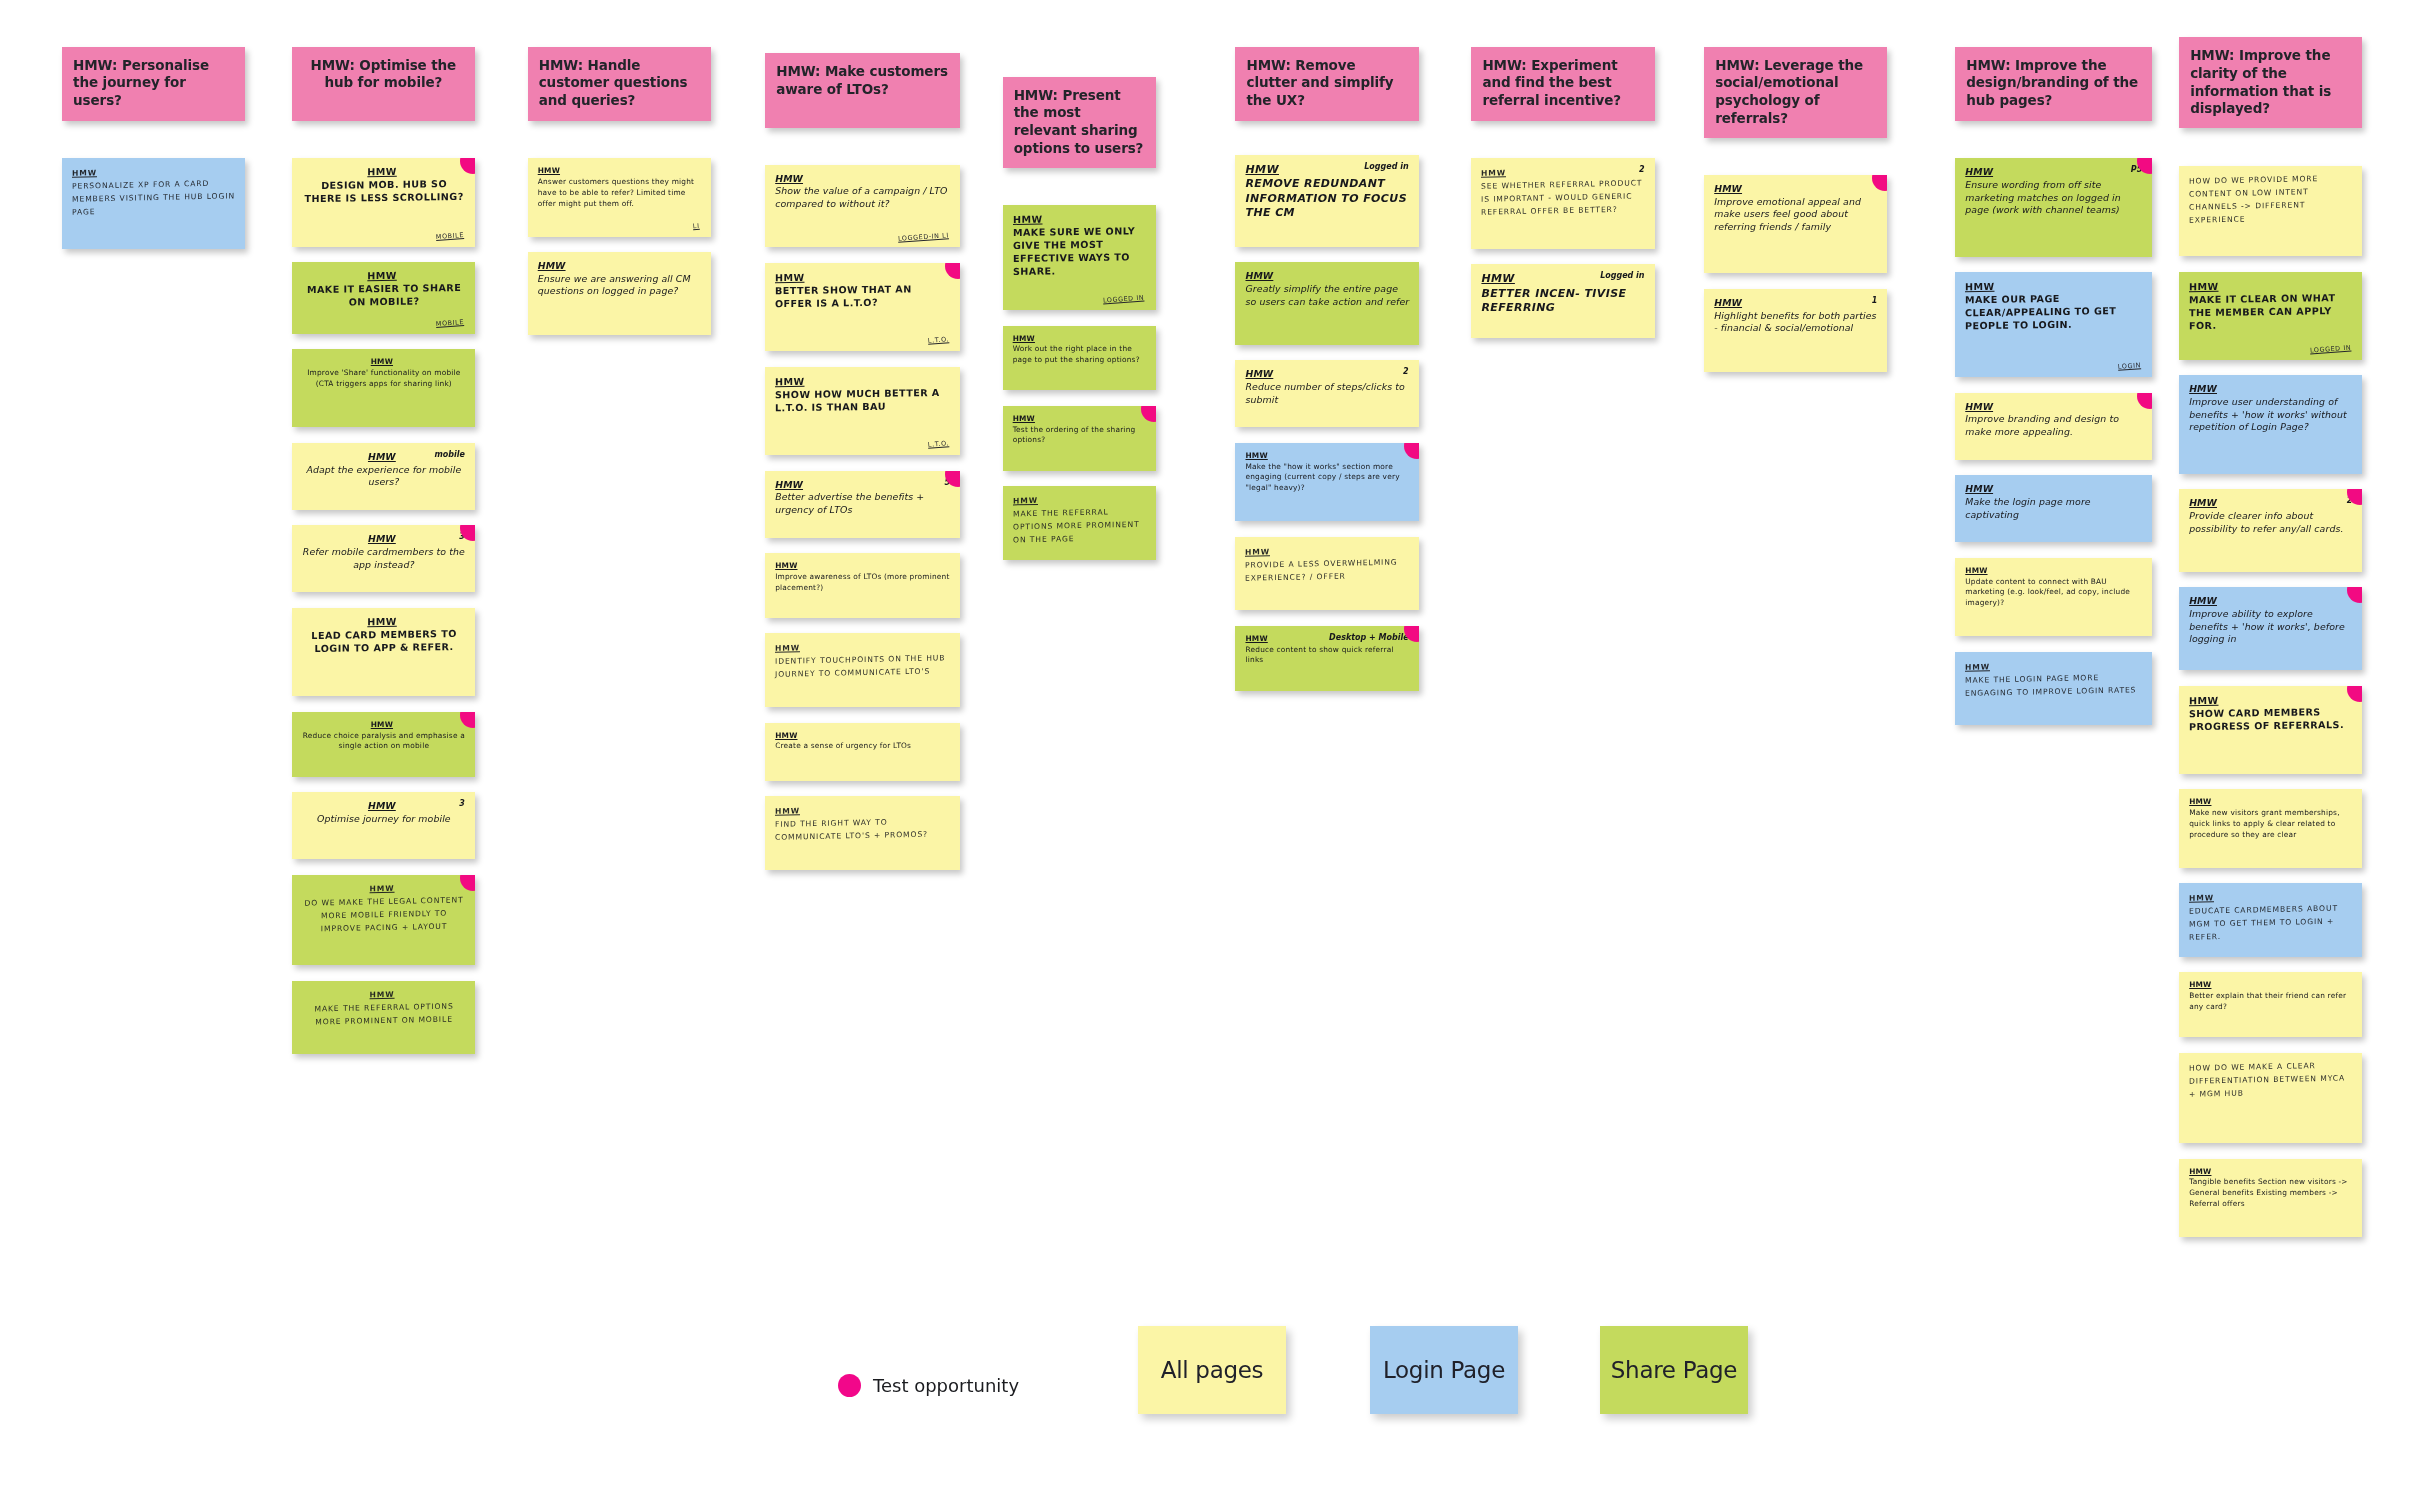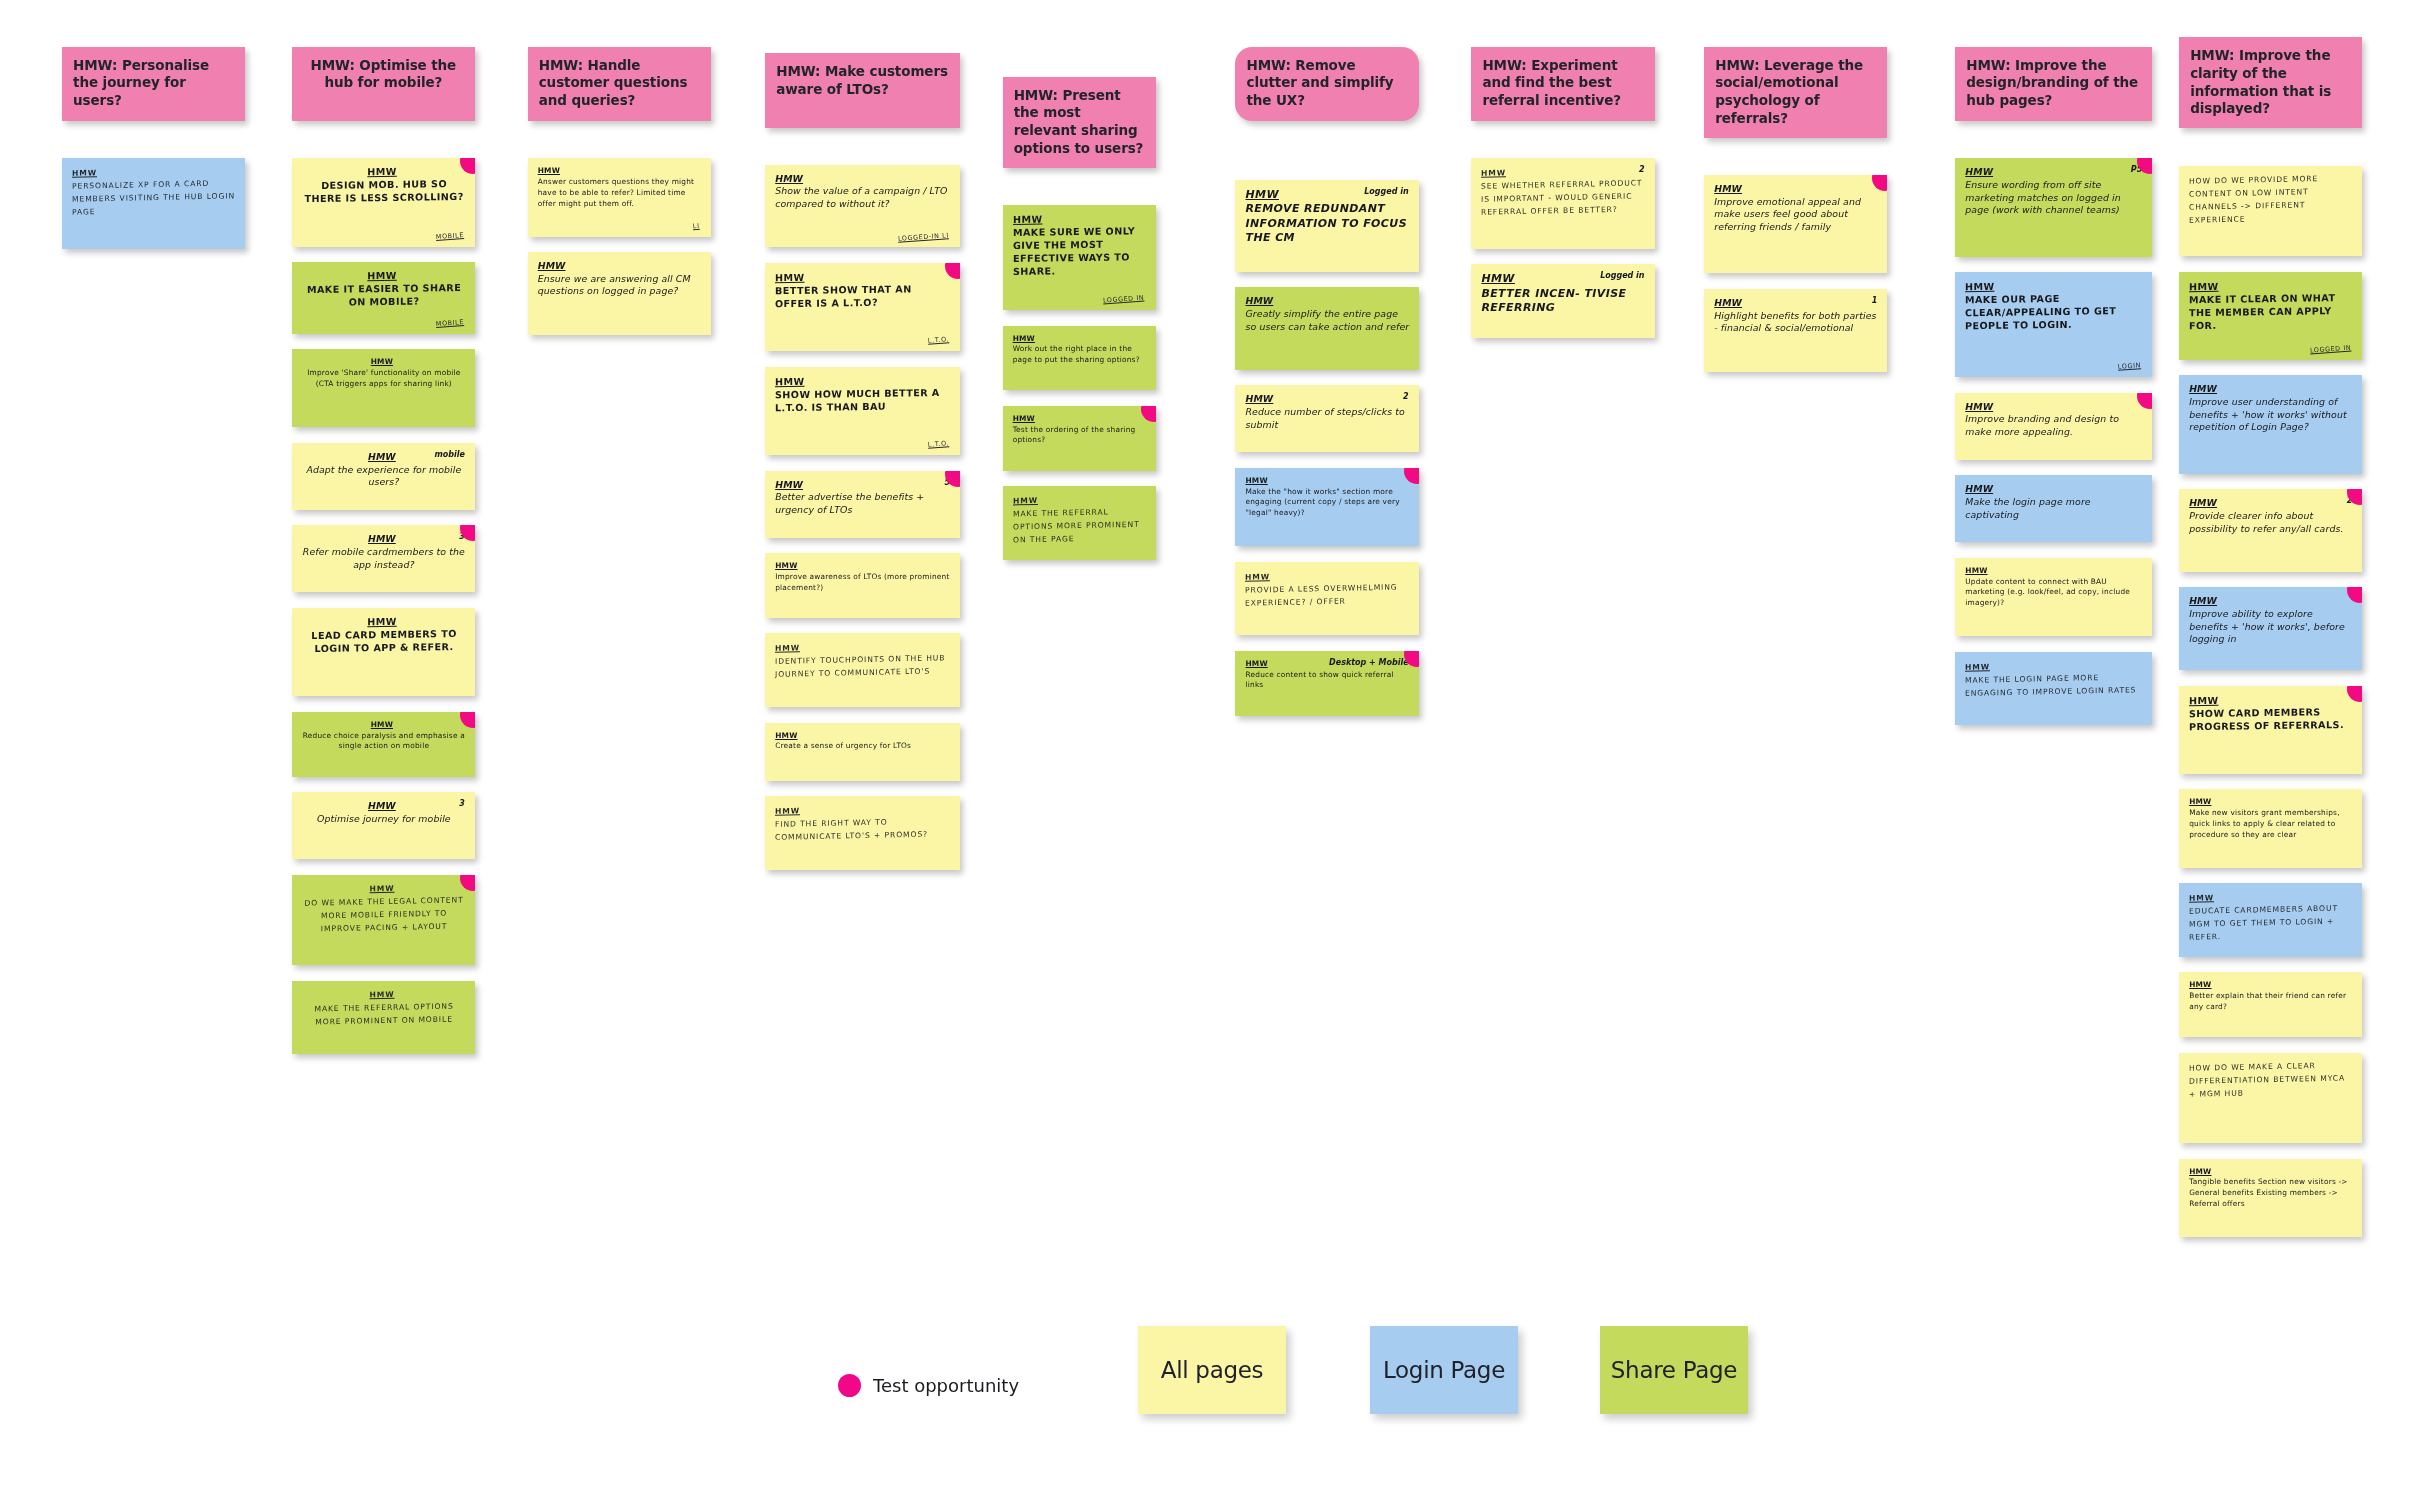--- a/index.html
+++ b/index.html
@@ -259,21 +259,21 @@
       </div>
       <div class="note green" style="min-height: 64.8167px; margin-bottom: 15.5212px;">
         <div class="dot"></div>
         <div class="hw s-tiny"><span class="prefix">HMW</span><span class="tagline">Test the ordering of the sharing options?</span></div>
       </div>
       <div class="note green" style="min-height: 73.7569px; margin-bottom: 15.5212px;">
         <div class="hw s-scrawl"><span class="prefix">HMW</span><span class="tagline">MAKE THE REFERRAL OPTIONS MORE PROMINENT ON THE PAGE</span></div>
       </div>
     </div>
     <div class="col" style="left: 1235.49px; top: 46.5637px; width: 183.151px;">
-      <div class="note pink hdr" style="margin-bottom: 59px; min-height: 74.5019px; border-radius: 17px;">HMW: Remove clutter and simplify the UX?</div>
+      <div class="note pink hdr" style="margin-bottom: 34px; min-height: 74.5019px;">HMW: Remove clutter and simplify the UX?</div>
       <div class="note yellow" style="min-height: 91.6374px; margin-bottom: 15.5212px;">
         <div class="corner-tag">Logged in</div>
         <div class="hw s-big"><span class="prefix">HMW</span><span class="tagline">REMOVE REDUNDANT INFORMATION TO FOCUS THE CM</span></div>
       </div>
       <div class="note green" style="min-height: 82.6971px; margin-bottom: 15.5212px;">
         <div class="hw s-script"><span class="prefix">HMW</span><span class="tagline">Greatly simplify the entire page so users can take action and refer</span></div>
       </div>
       <div class="note yellow" style="min-height: 67.0517px; margin-bottom: 15.5212px;">
         <div class="corner-tag">2</div>
         <div class="hw s-script"><span class="prefix">HMW</span><span class="tagline">Reduce number of steps/clicks to submit</span></div>

